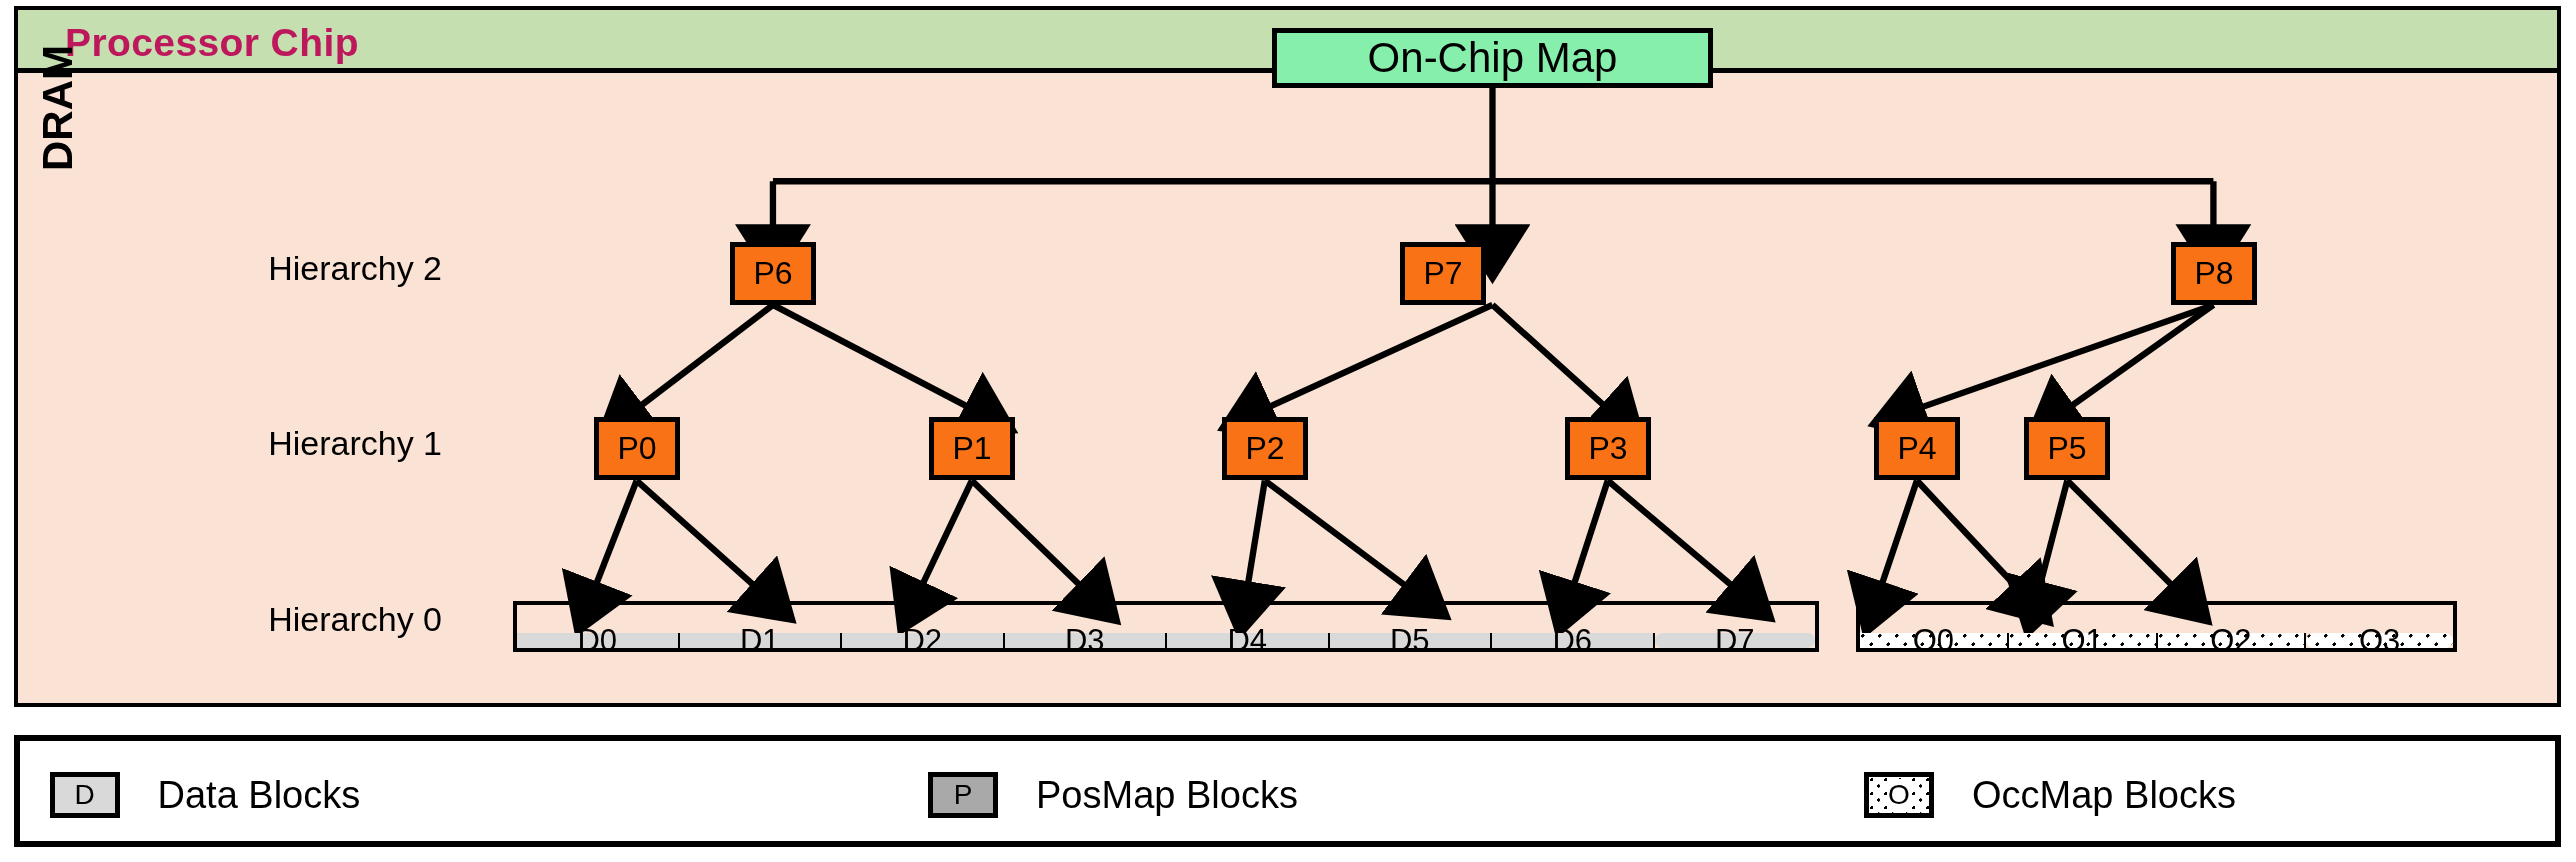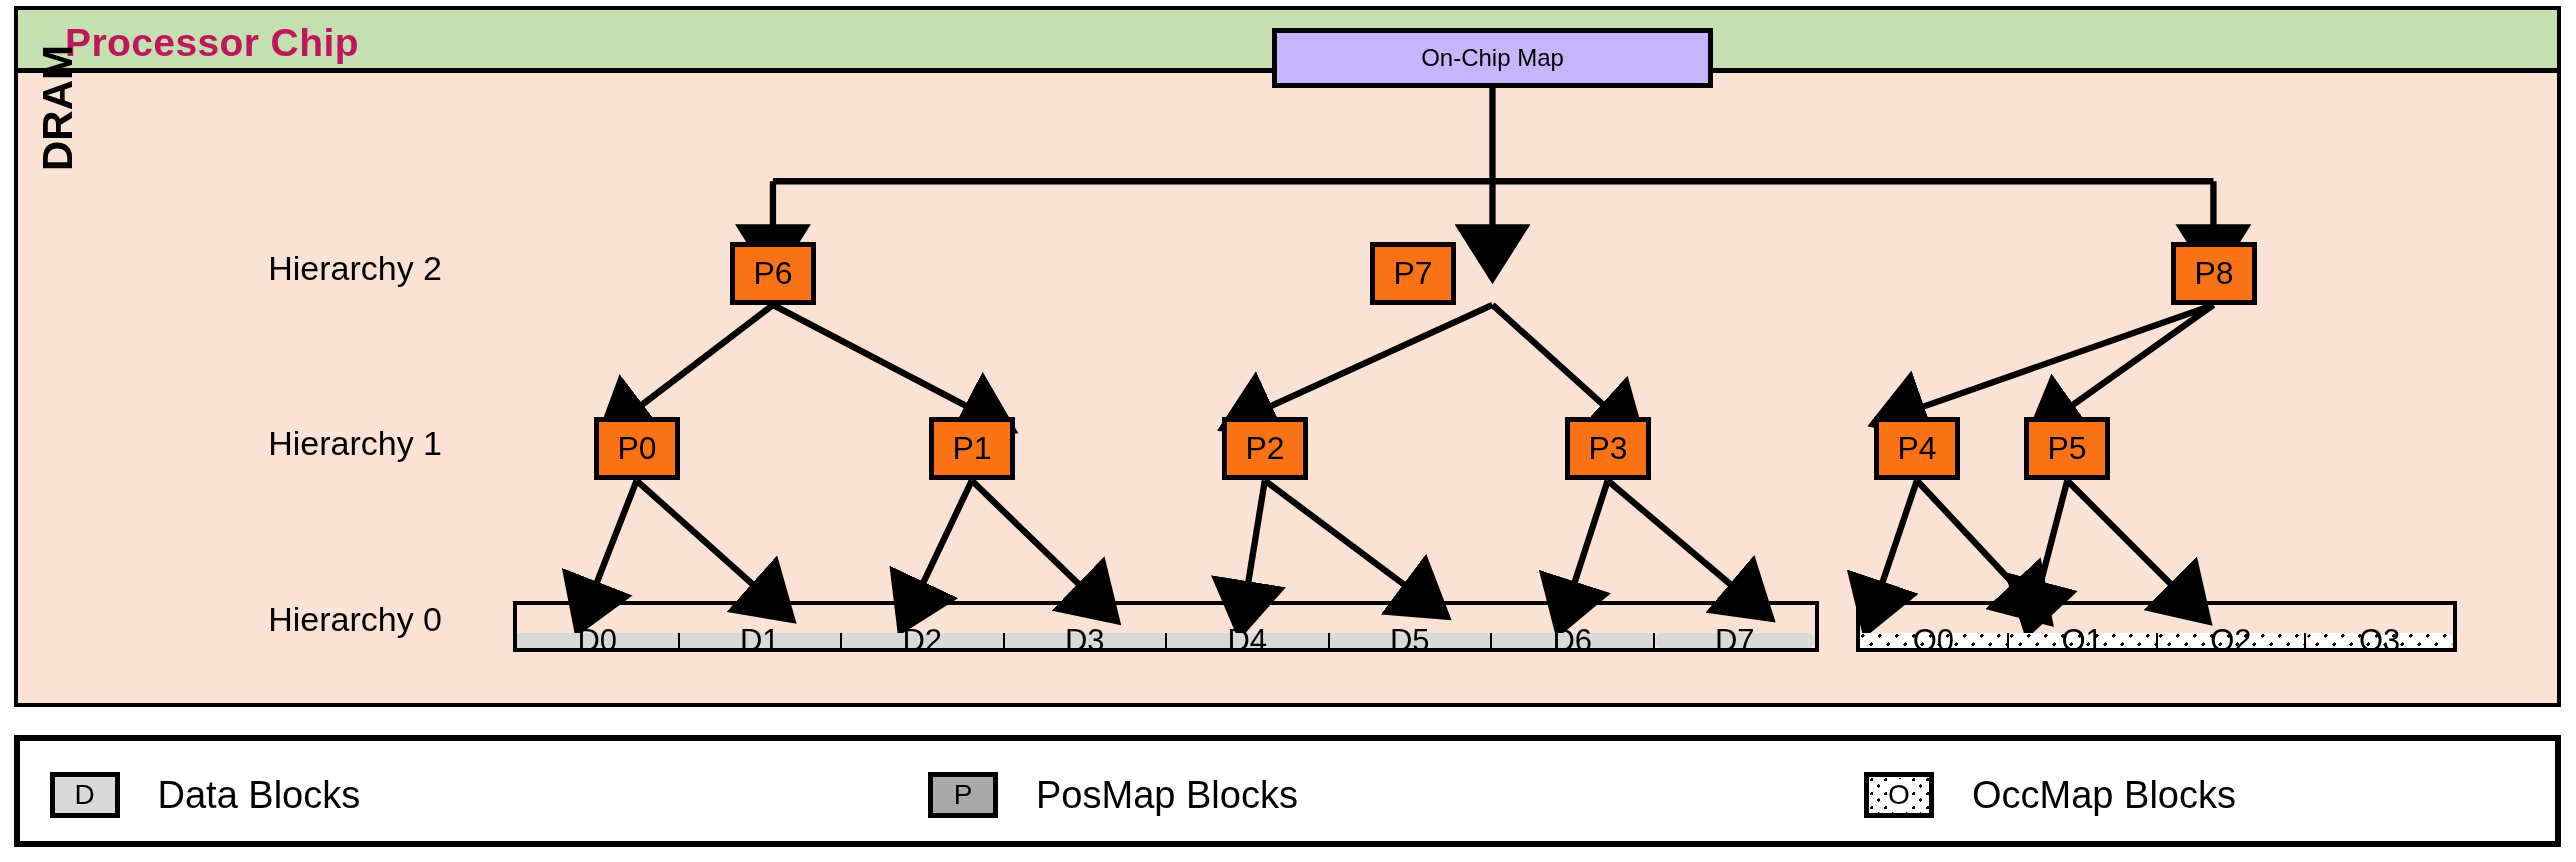--- a/index.html
+++ b/index.html
@@ -20,23 +20,23 @@
 
   #dram-band{position:absolute;left:0;top:63px;right:0;bottom:0;
              background:#fae3d5;}
   #dram-label{position:absolute;left:15.5px;top:98px;
               font-size:42px;font-weight:bold;color:#000;
               transform:rotate(-90deg);transform-origin:left top;
               white-space:nowrap;}
 
   
   #onchip-map{position:absolute;left:1272px;top:28px;width:441px;height:60px;
-              background:#c4b5fd;border:5.6px solid #000;box-sizing:border-box;
+              background:#86efac;border:5.6px solid #000;box-sizing:border-box;
               display:flex;align-items:center;justify-content:center;
-              font-size:24px;color:#000;z-index:6;}
+              font-size:42px;color:#000;z-index:6;}
 
   
   .hier-label{position:absolute;font-size:34px;color:#000;white-space:nowrap;
               text-align:right;}
   #hier2-label{left:98px;top:249px;width:344px;}
   #hier1-label{left:98px;top:424px;width:344px;}
   #hier0-label{left:98px;top:600px;width:344px;}
 
   
   .pnode{position:absolute;width:86px;height:63px;background:#f97316;
@@ -149,21 +149,21 @@
 
     <path d="M2728,684 L2676,838" marker-end="url(#ah)"></path>
     <path d="M2728,684 L2872,838" marker-end="url(#ah)"></path>
 
     <path d="M2942,684 L2902,838" marker-end="url(#ah)"></path>
     <path d="M2942,684 L3096,838" marker-end="url(#ah)"></path>
   </g>
 </svg>
 
 <div class="pnode" style="left:730px;top:242px;">P6</div>
-<div class="pnode" style="left:1370px;top:242px;">P7</div>
+<div class="pnode" style="left:1400px;top:242px;">P7</div>
 <div class="pnode" style="left:2171px;top:242px;">P8</div>
 
 <div class="pnode" style="left:594px;top:417px;">P0</div>
 <div class="pnode" style="left:929px;top:417px;">P1</div>
 <div class="pnode" style="left:1222px;top:417px;">P2</div>
 <div class="pnode" style="left:1565px;top:417px;">P3</div>
 <div class="pnode" style="left:1874px;top:417px;">P4</div>
 <div class="pnode" style="left:2024px;top:417px;">P5</div>
 
 <div class="strip" id="data-strip">

